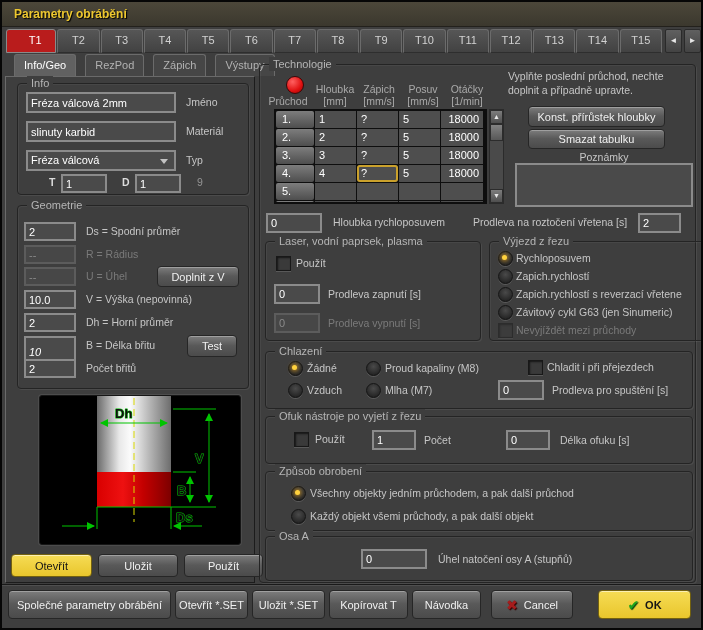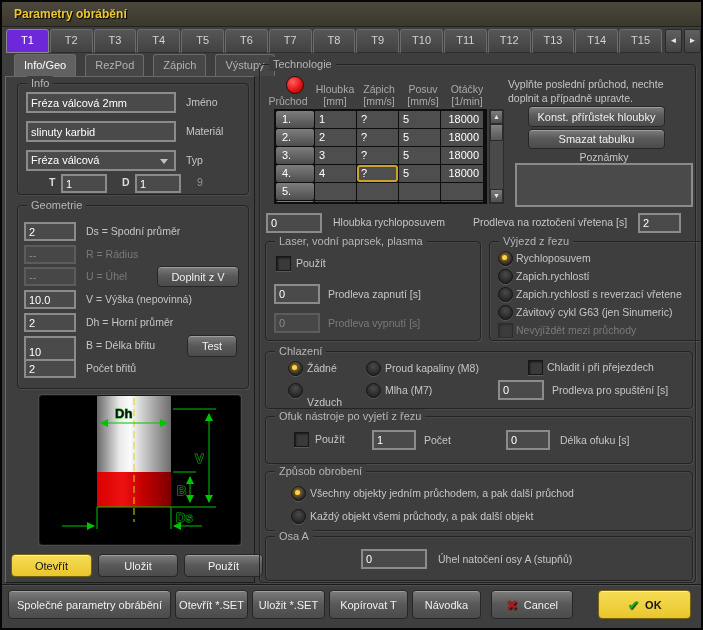--- a/index.html
+++ b/index.html
@@ -8,21 +8,21 @@
     font-size:11px;color:#c8c8c8;}
   .titlebar{position:absolute;left:0;top:0;right:0;height:25px;
     background:linear-gradient(#4c473a,#3b382e);border-bottom:1px solid #23211c;
     color:#edc72f;font-weight:bold;font-size:12px;line-height:25px;padding-left:12px;box-sizing:border-box;
     text-shadow:1px 1px 1px #000;}
   
   .tabstrip{position:absolute;left:4px;top:27px;width:695px;height:24px;display:flex;}
   .ttab{flex:1;margin-right:1px;background:linear-gradient(#565656,#424242);
     border:1px solid #6b6b6b;border-bottom-color:#2e2e2e;border-radius:3px 3px 0 0;
     color:#d2d2d2;text-align:center;line-height:21px;box-sizing:border-box;}
-  .ttab.active{background:#6d28d9;color:#fff;border-color:#8a8a8a;}
+  .ttab.active{background:#b91c1c;color:#fff;border-color:#8a8a8a;padding-left:8px;}
   .tarrow{width:15px;margin-left:2px;background:linear-gradient(#606060,#434343);
     border:1px solid #2a2a2a;border-radius:2px;color:#e8e8e8;font-size:8px;text-align:center;line-height:21px;}
   
   .subtabs{position:absolute;left:4px;top:52px;height:22px;display:flex;}
   .ptab{padding:0 9px;margin-right:1px;background:#464646;border:1px solid #6b6b6b;border-bottom:none;
     border-radius:3px 3px 0 0;color:#b2b2b2;line-height:21px;margin-left:8px;}
   .ptab.active{background:#616161;color:#fff;}
   
   .page{position:absolute;left:3px;top:74px;width:250px;height:507px;
     border:1px solid;border-color:#6a6a6a #1c1c1c #1c1c1c #6a6a6a;box-sizing:border-box;}
@@ -139,21 +139,21 @@
       <div class="lbl dis" style="left:68px;top:42px;">R  =  Rádius</div>
       <input class="tb dis" style="left: 6px; top: 61px; width: 52px; height: 19px;" value="--">
       <div class="lbl dis" style="left:68px;top:64px;">U  =  Úhel</div>
       <div class="btn" style="left:139px;top:60px;width:82px;height:21px;">
           <span>Doplnit z V</span>
         </div>
       <input class="tb" style="left: 6px; top: 84px; width: 52px; height: 19px;" value="10.0">
       <div class="lbl" style="left:68px;top:87px;">V =  Výška (nepovinná)</div>
       <input class="tb" style="left: 6px; top: 107px; width: 52px; height: 19px;" value="2">
       <div class="lbl" style="left:68px;top:110px;">Dh = Horní průměr</div>
-      <input class="tb" style="left: 6px; top: 130px; width: 52px; height: 32px;" value="10">
+      <input class="tb" style="left: 6px; top: 130px; width: 52px; height: 32px; font-style: italic;" value="10">
       <div class="lbl" style="left:68px;top:133px;">B  =  Délka břitu</div>
       <div class="btn" style="left:169px;top:129px;width:50px;height:22px;">
           <span>Test</span>
         </div>
       <input class="tb" style="left: 6px; top: 153px; width: 52px; height: 19px;" value="2">
       <div class="lbl" style="left:68px;top:156px;">Počet břitů</div>
     </div>
 
     <div class="img" style="left:33px;top:318px;width:200px;height:148px;">
       <svg width="200" height="148" viewBox="0 0 200 148">
@@ -281,21 +281,21 @@
         <div class="tcell num"></div>
       </div>
     </div>
 
     <div class="sbar" style="left:229px;top:44px;">
       <div class="sbtn" style="top:0;">▲</div>
       <div class="sthumb"></div>
       <div class="sbtn" style="bottom:0;">▼</div>
     </div>
 
-    <div class="lbl" style="left:248px;top:12px;line-height:14px;white-space:normal;width:185px;">
+    <div class="lbl" style="left:248px;top:4px;line-height:14px;white-space:normal;width:185px;">
       <span>Vyplňte poslední průchod, nechte</span><br>
       <span>doplnit a případně upravte.</span>
     </div>
     <div class="btn" style="left:268px;top:41px;width:137px;height:21px;">
         <span>Konst. přírůstek hloubky</span>
       </div>
     <div class="btn" style="left:268px;top:64px;width:137px;height:20px;">
         <span>Smazat tabulku</span>
       </div>
     <div class="lbl" style="left:255px;top:86px;width:178px;text-align:center;">Poznámky</div>
@@ -330,21 +330,21 @@
       <div class="lbl dis" style="left:26px;top:82px;">Nevyjíždět mezi průchody</div>
     </div>
 
     <div class="g" style="left:5px;top:286px;width:428px;height:58px;">
       <div class="gl">Chlazení</div>
       <div class="radio sel" style="left:22px;top:9px;"></div>
       <div class="lbl" style="left:41px;top:10px;">Žádné</div>
       <div class="radio" style="left:100px;top:9px;"></div>
       <div class="lbl" style="left:119px;top:10px;">Proud kapaliny (M8)</div>
       <div class="radio" style="left:22px;top:31px;"></div>
-      <div class="lbl" style="left:41px;top:32px;margin-top:12px;">Vzduch</div>
+      <div class="lbl" style="left:41px;top:32px;">Vzduch</div>
       <div class="radio" style="left:100px;top:31px;"></div>
       <div class="lbl" style="left:119px;top:32px;">Mlha (M7)</div>
       <div class="chk" style="left:262px;top:8px;"></div>
       <div class="lbl" style="left:281px;top:9px;">Chladit i při přejezdech</div>
       <input class="tb" style="left: 232px; top: 28px; width: 46px; height: 20px;" value="0">
       <div class="lbl" style="left:286px;top:32px;">Prodleva pro spuštění [s]</div>
     </div>
 
     <div class="g" style="left:5px;top:351px;width:428px;height:48px;">
       <div class="gl">Ofuk nástroje po vyjetí z řezu</div>

